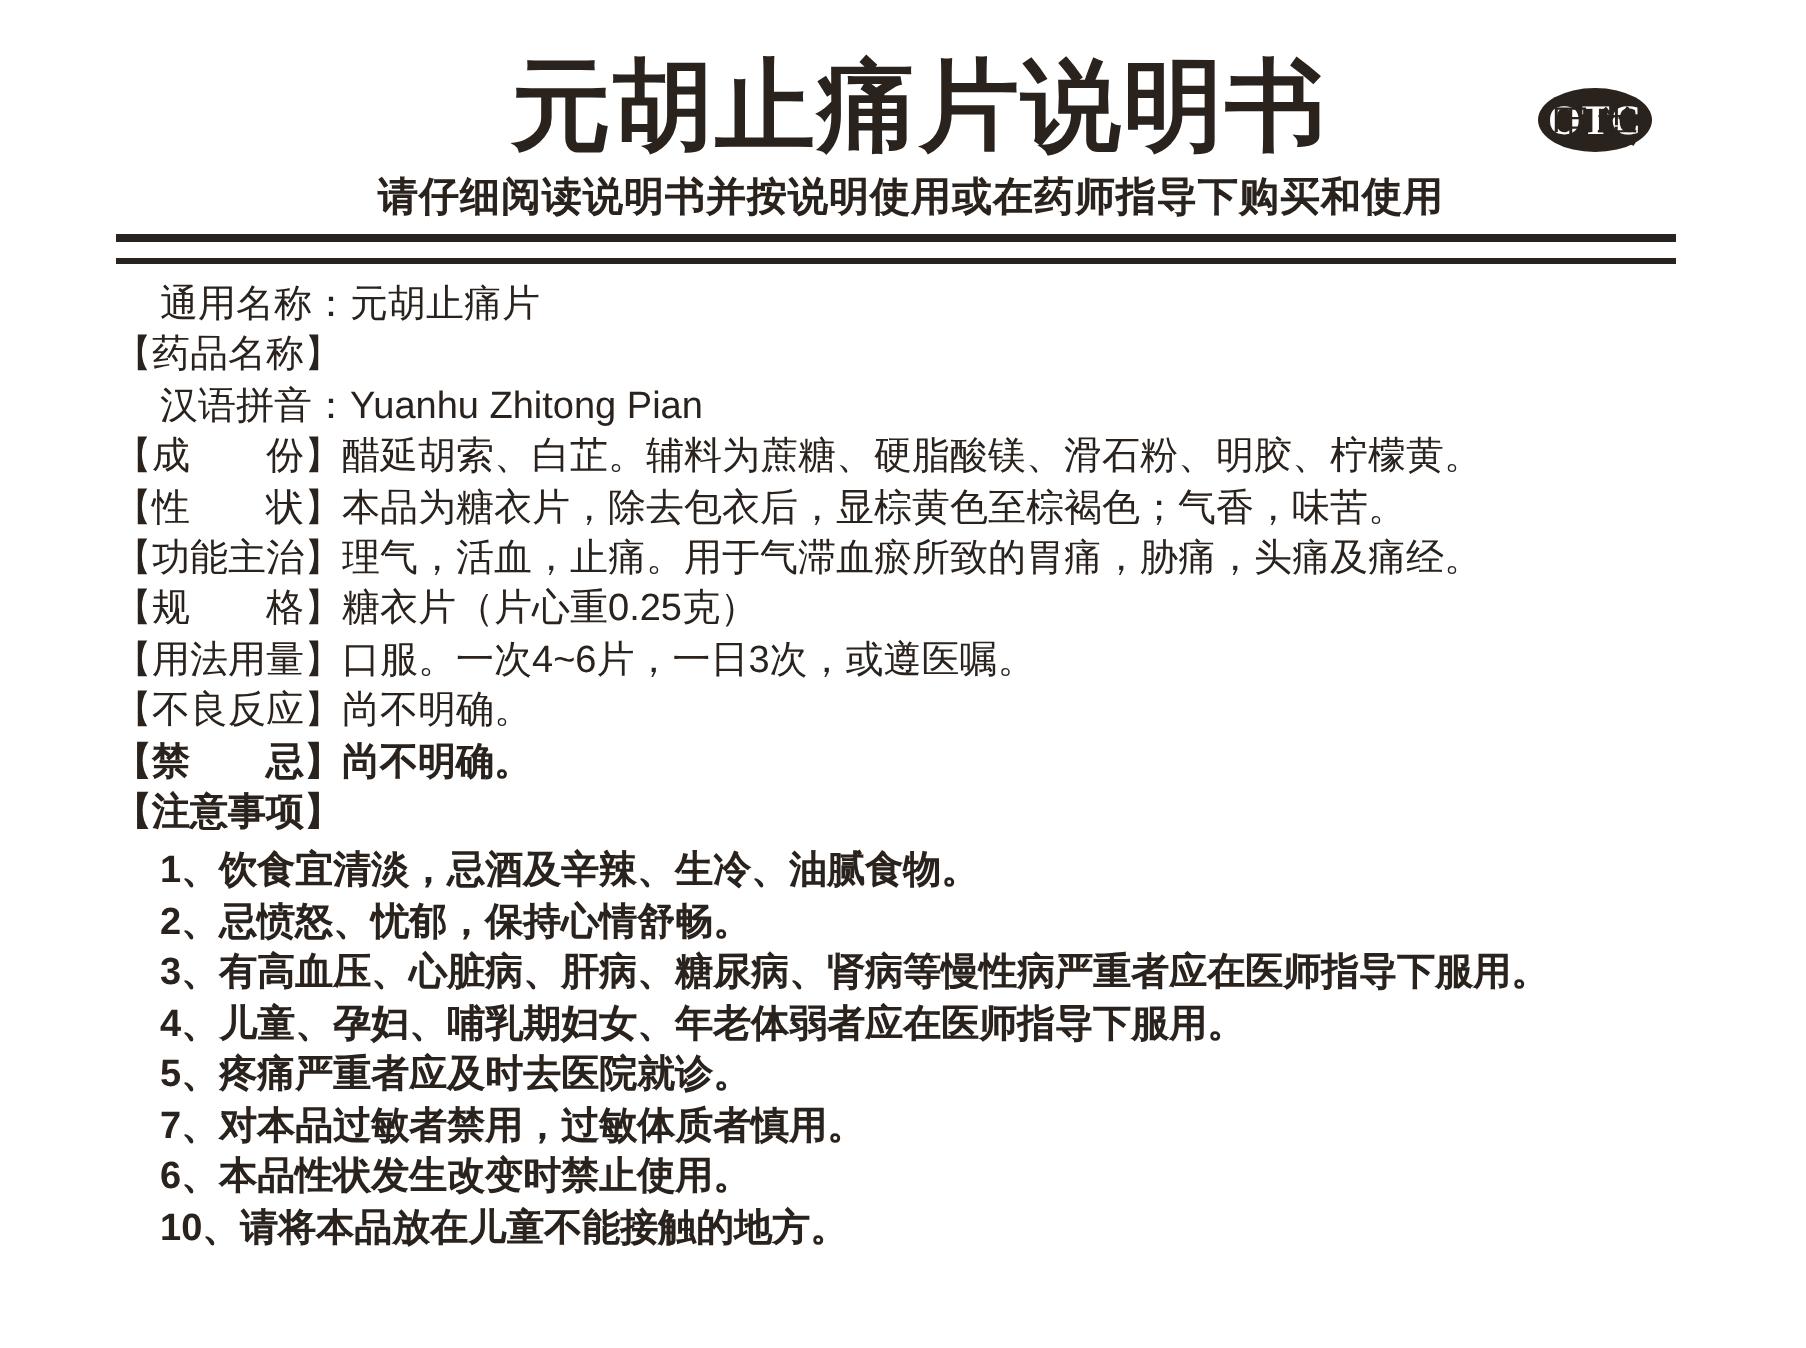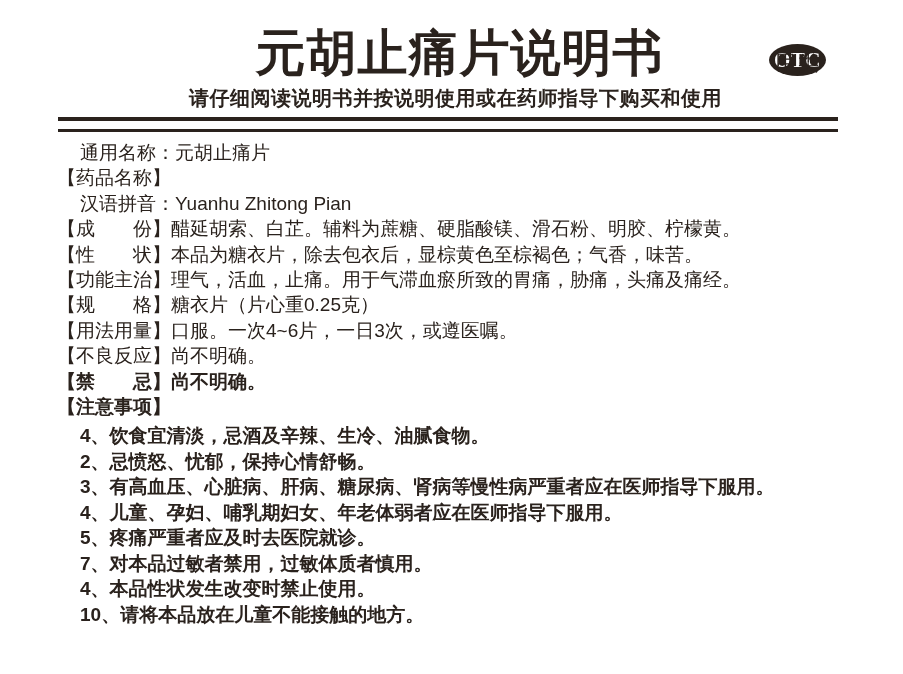--- a/index.html
+++ b/index.html
@@ -68,22 +68,22 @@
       <div class="entry"><span>【成　　份】</span><span>醋延胡索、白芷。辅料为蔗糖、硬脂酸镁、滑石粉、明胶、柠檬黄。</span></div>
       <div class="entry"><span>【性　　状】</span><span>本品为糖衣片，除去包衣后，显棕黄色至棕褐色；气香，味苦。</span></div>
       <div class="entry"><span>【功能主治】</span><span>理气，活血，止痛。用于气滞血瘀所致的胃痛，胁痛，头痛及痛经。</span></div>
       <div class="entry"><span>【规　　格】</span><span>糖衣片（片心重0.25克）</span></div>
       <div class="entry"><span>【用法用量】</span><span>口服。一次4~6片，一日3次，或遵医嘱。</span></div>
       <div class="entry"><span>【不良反应】</span><span>尚不明确。</span></div>
       <div class="entry bold"><span>【禁　　忌】</span><span>尚不明确。</span></div>
       <div class="entry bold"><span>【注意事项】</span><span></span></div>
     </div>
   <div class="precautions">
-      <div class="precaution">4、饮食宜清淡，忌酒及辛辣、生冷、油腻食物。</div>
+      <div class="precaution">1、饮食宜清淡，忌酒及辛辣、生冷、油腻食物。</div>
       <div class="precaution">2、忌愤怒、忧郁，保持心情舒畅。</div>
       <div class="precaution">3、有高血压、心脏病、肝病、糖尿病、肾病等慢性病严重者应在医师指导下服用。</div>
       <div class="precaution">4、儿童、孕妇、哺乳期妇女、年老体弱者应在医师指导下服用。</div>
       <div class="precaution">5、疼痛严重者应及时去医院就诊。</div>
       <div class="precaution">7、对本品过敏者禁用，过敏体质者慎用。</div>
-      <div class="precaution">4、本品性状发生改变时禁止使用。</div>
+      <div class="precaution">6、本品性状发生改变时禁止使用。</div>
       <div class="precaution">10、请将本品放在儿童不能接触的地方。</div>
     </div>
 </div>
 
 </body></html>

